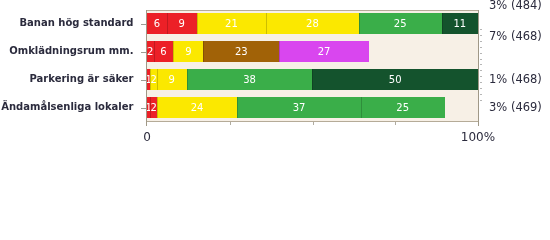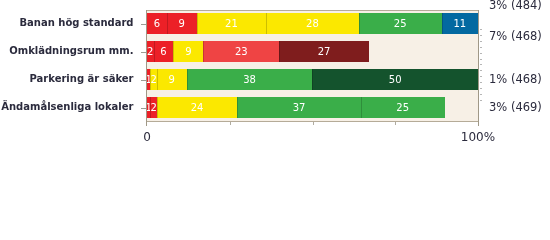--- a/index.html
+++ b/index.html
@@ -48,41 +48,41 @@
         </div>
         <div class="seg" style="width: 21%; background: rgb(251, 232, 0); box-shadow: rgba(0, 0, 0, 0.18) 1px 0px 0px inset;">
           <i>21</i>
         </div>
         <div class="seg" style="width: 28%; background: rgb(251, 232, 0); box-shadow: rgba(0, 0, 0, 0.18) 1px 0px 0px inset;">
           <i>28</i>
         </div>
         <div class="seg" style="width: 25%; background: rgb(58, 174, 73); box-shadow: rgba(0, 0, 0, 0.18) 1px 0px 0px inset;">
           <i>25</i>
         </div>
-        <div class="seg" style="width: 11%; background: #0369a1; box-shadow: rgba(0, 0, 0, 0.18) 1px 0px 0px inset;">
+        <div class="seg" style="width: 11%; background: #14532d; box-shadow: rgba(0, 0, 0, 0.18) 1px 0px 0px inset;">
           <i>11</i>
         </div>
       </div>
       <div class="right-label" style="top: 0;">3% (484)</div>
       <div class="cat-label" style="top: 45.5px;">Omklädningsrum mm.</div>
       <div class="cat-tick" style="top: 52px;"></div>
       <div class="bar" style="top: 41px; width: 331px;">
         <div class="seg" style="width: 2%; background: rgb(236, 32, 39);">
           <i>2</i>
         </div>
         <div class="seg" style="width: 6%; background: rgb(236, 32, 39); box-shadow: rgba(0, 0, 0, 0.18) 1px 0px 0px inset;">
           <i>6</i>
         </div>
         <div class="seg" style="width: 9%; background: rgb(251, 232, 0); box-shadow: rgba(0, 0, 0, 0.18) 1px 0px 0px inset;">
           <i>9</i>
         </div>
-        <div class="seg" style="width: 23%; background: #ef4444; box-shadow: rgba(0, 0, 0, 0.18) 1px 0px 0px inset;">
+        <div class="seg" style="width: 23%; background: #a16207; box-shadow: rgba(0, 0, 0, 0.18) 1px 0px 0px inset;">
           <i>23</i>
         </div>
-        <div class="seg" style="width: 27%; background: #7f1d1d; box-shadow: rgba(0, 0, 0, 0.18) 1px 0px 0px inset;">
+        <div class="seg" style="width: 27%; background: #d946ef; box-shadow: rgba(0, 0, 0, 0.18) 1px 0px 0px inset;">
           <i>27</i>
         </div>
       </div>
       <div class="right-label" style="top: 31px;">7% (468)</div>
       <div class="cat-label" style="top: 73.5px;">Parkering är säker</div>
       <div class="cat-tick" style="top: 80px;"></div>
       <div class="bar" style="top: 69px; width: 331px;">
         <div class="seg" style="width: 1%; background: rgb(236, 32, 39);">
           <i>1</i>
         </div>

